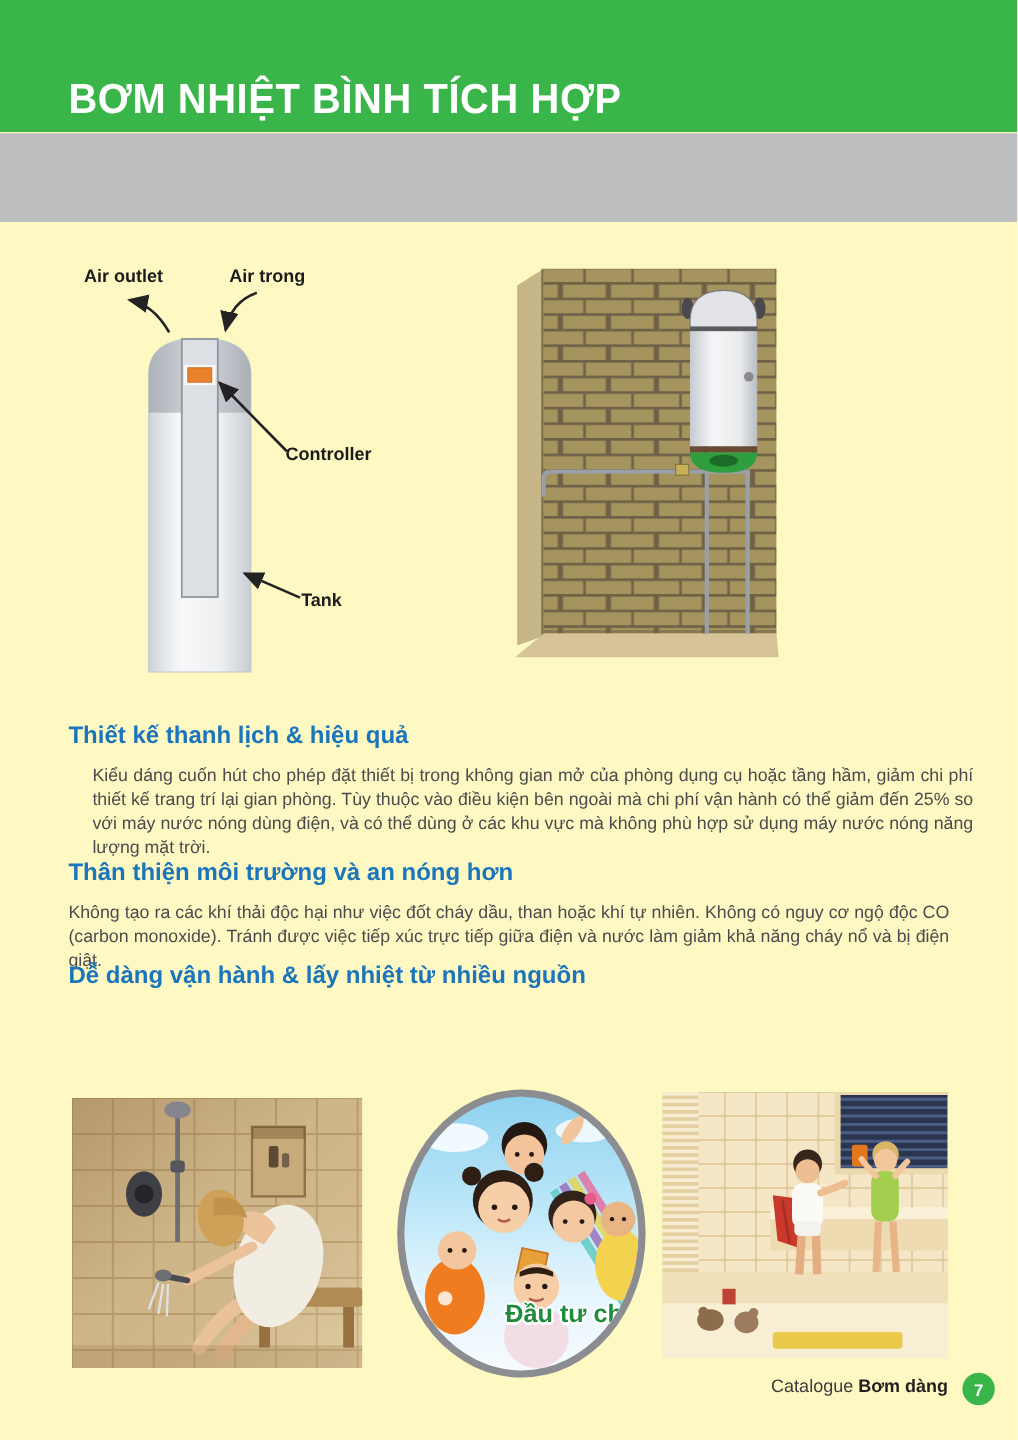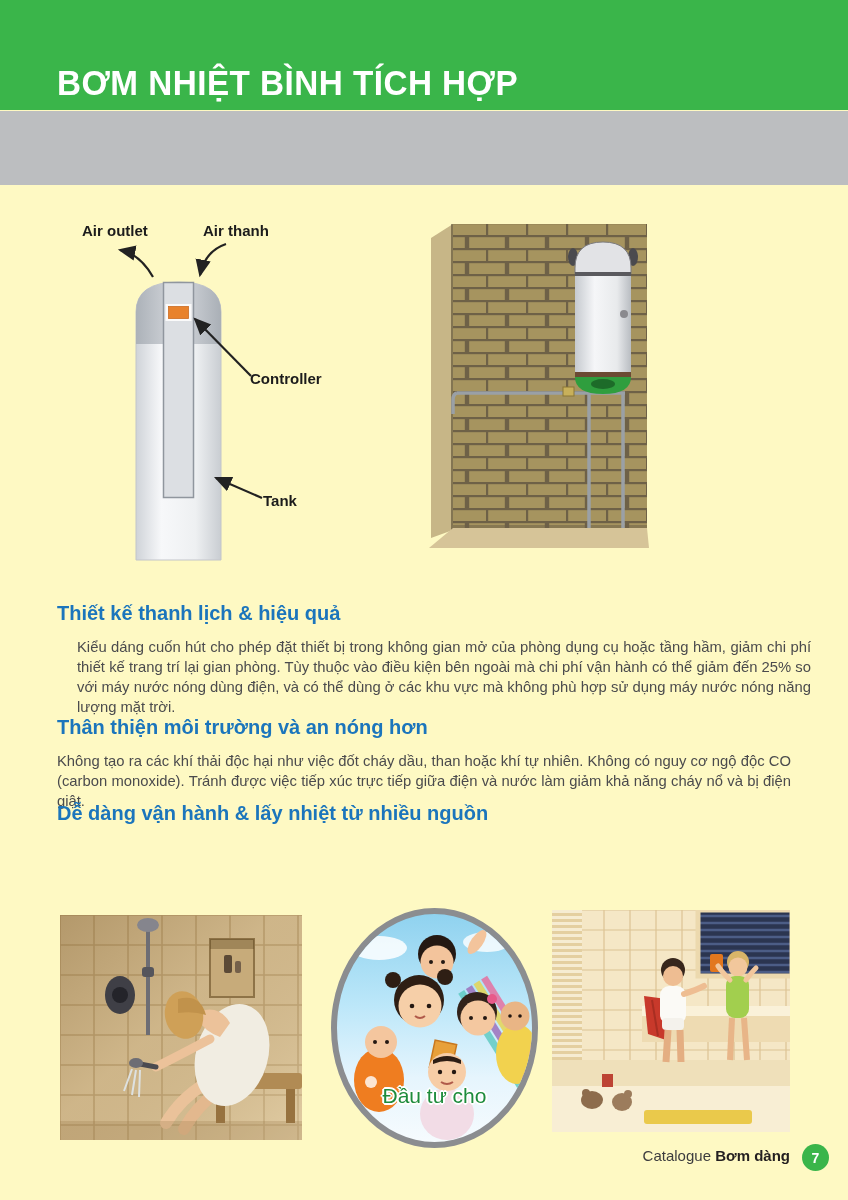--- a/index.html
+++ b/index.html
@@ -8,21 +8,21 @@
     font-family:"Liberation Sans", sans-serif;
   }
   
   .header-green{position:absolute;left:0;top:0;width:848px;height:110px;background:#3ab54a;
     display:flex;align-items:flex-end;}
   .page-title{color:#ffffff;font-weight:bold;font-size:35px;line-height:1;margin:0 0 10px 57px;
     transform:scaleX(.95);transform-origin:left bottom;letter-spacing:.5px;white-space:nowrap;}
   .gray-band{position:absolute;left:0;top:111px;width:848px;height:74px;background:#bcbec0;}
 
   
-  .diagram{position:absolute;left:76px;top:220px;width:305px;height:350px;}
+  .diagram{position:absolute;left:64px;top:220px;width:305px;height:350px;}
   .diagram svg{position:absolute;left:0;top:0;}
   .diag-label{position:absolute;font-size:15px;font-weight:700;color:#1c1c1c;white-space:nowrap;}
   .lbl-outlet{left:6px;top:2px;}
   .lbl-inlet{left:127px;top:2px;}
   .lbl-controller{left:174px;top:150px;}
   .lbl-tank{left:187px;top:272px;}
 
   
   .render3d{position:absolute;left:427px;top:222px;width:222px;height:326px;}
 
@@ -35,21 +35,21 @@
   .h2{top:716px;} .b2{top:751px;}
   .h3{top:802px;} .b3{top:839px;}
 
   
   .photo1{position:absolute;left:60px;top:915px;width:242px;height:225px;}
   .photo3{position:absolute;left:552px;top:910px;width:238px;height:222px;}
   .badge{position:absolute;left:331px;top:908px;width:207px;height:240px;
     border-radius:50%;border:6px solid #8b8d90;box-sizing:border-box;overflow:hidden;
     background:linear-gradient(180deg,#8fd2ef 0%,#bce7f9 40%,#e6f5fd 72%,#f6fbfe 100%);}
   .badge svg{position:absolute;left:0;top:0;}
-  .badge-text{position:absolute;left:0;width:100%;text-align:center;font-weight:normal;color:#1e8c3c;
+  .badge-text{position:absolute;left:0;width:100%;text-align:right;font-weight:bold;color:#1e8c3c;
     text-shadow:-2px 0 #fff,2px 0 #fff,0 -2px #fff,0 2px #fff,-1px -1px #fff,1px 1px #fff,-1px 1px #fff,1px -1px #fff;}
   .badge-line1{top:170px;font-size:21px;}
   .badge-line2{top:196px;font-size:22px;}
 
   
   .footer-text{position:absolute;right:58px;top:1147px;font-size:15px;color:#3c3c3e;white-space:nowrap;}
   .footer-text b{color:#231f20;}
   .page-circle{position:absolute;left:802px;top:1144px;width:27px;height:27px;border-radius:50%;
     background:#3ab54a;color:#fff;font-size:14px;font-weight:bold;
     display:flex;align-items:center;justify-content:center;}
@@ -91,21 +91,21 @@
 
       <rect x="89.5" y="84" width="26" height="17" fill="#fafafa"></rect>
       <rect x="92.5" y="86.5" width="20" height="12" fill="#e8822c" stroke="#cb6d22" stroke-width="0.8"></rect>
 
       <path d="M77 57 Q64 34 44 30" fill="none" stroke="#222" stroke-width="2.2" marker-end="url(#ah)"></path>
       <path d="M150 24 Q129 31 124 55" fill="none" stroke="#222" stroke-width="2.2" marker-end="url(#ah)"></path>
       <path d="M175 156 L119 99" fill="none" stroke="#222" stroke-width="2.2" marker-end="url(#ah)"></path>
       <path d="M186 278 L140 258" fill="none" stroke="#222" stroke-width="2.2" marker-end="url(#ah)"></path>
     </svg>
     <div class="diag-label lbl-outlet">Air outlet</div>
-    <div class="diag-label lbl-inlet">Air thanh</div>
+    <div class="diag-label lbl-inlet">Air trong</div>
     <div class="diag-label lbl-controller">Controller</div>
     <div class="diag-label lbl-tank">Tank</div>
   </div>
 
   <div class="render3d">
     <svg width="222" height="326" viewBox="0 0 222 326">
       <defs>
         <pattern id="brick" width="40" height="26" patternUnits="userSpaceOnUse">
           <rect width="40" height="26" fill="#a6945f"></rect>
           <rect width="40" height="2.2" y="0" fill="#6e6147"></rect>

